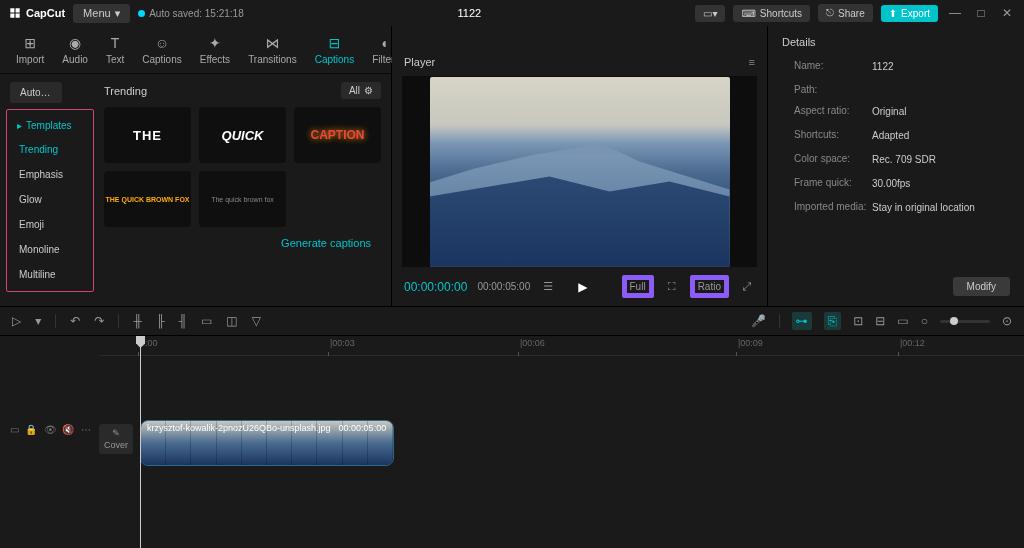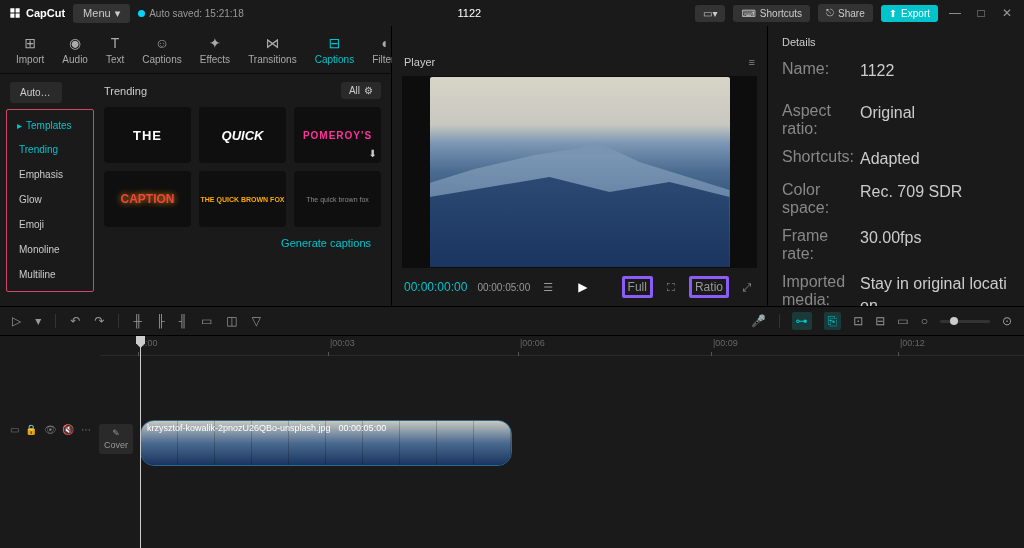--- a/index.html
+++ b/index.html
@@ -52,24 +52,24 @@
 .preview-img { width:300px; height:190px; background:linear-gradient(to bottom,#d8d4c8 0%,#c8c8c0 25%,#7a96b4 35%,#4a6a8f 50%,#2d4c75 70%,#1a3560 85%,#0f2548 100%); position:relative; border-radius:2px; }
 .mtn { position:absolute; bottom:0; left:0; right:0; }
 .mtn1 { height:140px; background:linear-gradient(to bottom,transparent 0%,#7a96b4 20%,#4a6a8f 100%); clip-path:polygon(0 40%,15% 30%,35% 20%,50% 15%,55% 10%,70% 25%,85% 35%,100% 45%,100% 100%,0 100%); }
 .mtn2 { height:100px; background:linear-gradient(to bottom,#2d4c75 0%,#1a3560 100%); clip-path:polygon(0 30%,20% 20%,40% 10%,60% 25%,80% 15%,100% 30%,100% 100%,0 100%); }
 .player-ctrl { display:flex; align-items:center; padding:8px 12px; gap:10px; }
 .time-cur { color:#00c4cc; font-size:12px; }
 .time-dur { color:#999; font-size:10px; }
 .p-icon { color:#999; cursor:pointer; width:16px; text-align:center; }
 .play-btn { color:#fff; cursor:pointer; font-size:12px; margin:0 auto; }
 .p-right { display:flex; gap:10px; align-items:center; margin-left:auto; }
-.badge { border:3px solid #8b5cf6; color:#999; font-size:12px; padding:1px 3px; border-radius:2px; cursor:pointer; }
+.badge { border:5px solid #8b5cf6; color:#999; font-size:10px; padding:1px 3px; border-radius:2px; cursor:pointer; }
 .details-panel { flex:1; background:#1a1a1a; padding:10px 14px; display:flex; flex-direction:column; }
 .d-title { color:#ccc; font-size:11px; margin-bottom:12px; }
-.d-row { display:flex; margin-bottom:10px; font-size:16px; }
+.d-row { display:flex; margin-bottom:10px; font-size:10px;margin-left:12px; }
 .d-key { color:#888; width:78px; flex-shrink:0; }
 .d-val { color:#ccc; flex:1; word-break:break-all; line-height:1.4; }
 .modify-row { margin-top:auto; text-align:right; }
 .modify-btn { background:#3a3a3a; border:none; color:#ccc; padding:4px 14px; border-radius:3px; font-size:10px; cursor:pointer; }
 .toolbar { height:30px; background:#1a1a1a; display:flex; align-items:center; padding:0 12px; gap:14px; border-top:1px solid #000; border-bottom:1px solid #000; }
 .tl-icon { color:#999; cursor:pointer; font-size:12px; }
 .tl-sep { width:1px; height:14px; background:#333; }
 .tl-right { margin-left:auto; display:flex; gap:12px; align-items:center; }
 .tl-icon.cyan { color:#00c4cc; background:#1a3a3a; padding:2px 4px; border-radius:2px; }
 .zoom-slider { width:50px; height:3px; background:#333; border-radius:2px; position:relative; }
@@ -77,21 +77,21 @@
 .timeline { flex:1; background:#1a1a1a; display:flex; height:212px; }
 .tl-left { width:100px; display:flex; align-items:flex-start; padding:88px 10px 0; gap:8px; }
 .tl-mini { color:#777; font-size:10px; cursor:pointer; }
 .cover-btn { background:#2a2a2a; border-radius:3px; padding:4px 6px; display:flex; flex-direction:column; align-items:center; gap:2px; color:#999; font-size:9px; cursor:pointer; width:34px; }
 .tl-main { flex:1; position:relative; }
 .ruler { height:20px; position:relative; border-bottom:1px solid #2a2a2a; }
 .tick { position:absolute; top:2px; color:#666; font-size:9px; }
 .tick::before { content:''; position:absolute; width:1px; height:4px; background:#555; left:-2px; top:14px; }
 .playhead { position:absolute; left:40px; top:0; bottom:0; width:1px; background:#ccc; z-index:5; }
 .playhead::before { content:''; position:absolute; top:0; left:-4px; width:9px; height:12px; background:#ccc; clip-path:polygon(0 0,100% 0,100% 60%,50% 100%,0 60%); }
-.track { position:absolute; top:84px; left:40px; width:372px; height:46px; background:linear-gradient(to bottom,#1a4a6a,#0d2840); border:1px solid #2a6a8a; border-radius:14px; overflow:hidden; cursor:pointer; }
+.track { position:absolute; top:84px; left:40px; width:254px; height:46px; background:linear-gradient(to bottom,#1a4a6a,#0d2840); border:1px solid #2a6a8a; border-radius:8px; overflow:hidden; cursor:pointer; }
 .track-label { position:absolute; top:2px; left:6px; color:#fff; font-size:9px; z-index:2; display:flex; gap:8px; }
 .thumbs { display:flex; height:100%; }
 .thumb { flex:1; background:linear-gradient(to bottom,#c8c8c0 0%,#4a6a8f 50%,#1a3560 100%); border-right:1px solid rgba(0,0,0,0.2); }
 .root { display:flex; flex-direction:column; height:548px; }
 </style>
 </head>
 <body>
 
 <div class="root">
 <div class="titlebar">
@@ -181,24 +181,20 @@
               </button>
         </div>
         <div class="grid">
           <div class="card">
                 <span class="c1">THE</span>
               </div>
           <div class="card">
                 <span class="c2">QUICK</span>
               </div>
           <div class="card">
-                <span class="c3">POMEROY'S</span>
-                <span class="card-dl">⬇</span>
-              </div>
-          <div class="card">
                 <span class="c4">CAPTION</span>
               </div>
           <div class="card">
                 <span class="c5">THE QUICK BROWN FOX</span>
               </div>
           <div class="card">
                 <span class="c6">The quick brown fox</span>
               </div>
         </div>
         <div class="gen-cap"><button class="gen-btn">Generate captions</button></div>
@@ -231,35 +227,36 @@
     </div>
   </div>
 
   <div class="details-panel">
     <div class="d-title">Details</div>
     <div class="d-row">
           <span class="d-key">Name:</span>
           <span class="d-val">1122</span>
         </div>
     <div class="d-row">
+          <span class="d-key">Path:</span>
         </div>
     <div class="d-row">
           <span class="d-key">Aspect ratio:</span>
           <span class="d-val">Original</span>
         </div>
     <div class="d-row">
           <span class="d-key">Shortcuts:</span>
           <span class="d-val">Adapted</span>
         </div>
     <div class="d-row">
           <span class="d-key">Color space:</span>
           <span class="d-val">Rec. 709 SDR</span>
         </div>
     <div class="d-row">
-          <span class="d-key">Frame rate:</span>
+          <span class="d-key">Frame quick:</span>
           <span class="d-val">30.00fps</span>
         </div>
     <div class="d-row">
           <span class="d-key">Imported media:</span>
           <span class="d-val">Stay in original location</span>
         </div>
     <div class="modify-row"><button class="modify-btn">Modify</button></div>
   </div>
 </div>
 
@@ -304,21 +301,21 @@
     <div class="cover-btn">
       <span>✎</span>
       <span>Cover</span>
     </div>
   </div>
   <div class="tl-main">
     <div class="ruler">
       <span class="tick" style="left:40px">0:00</span>
       <span class="tick" style="left:230px">|00:03</span>
       <span class="tick" style="left:420px">|00:06</span>
-      <span class="tick" style="left:613px">|00:09</span>
+      <span class="tick" style="left:638px">|00:09</span>
       <span class="tick" style="left:800px">|00:12</span>
     </div>
     <div class="playhead"></div>
     <div class="track">
       <div class="track-label">
         <span>krzysztof-kowalik-2pnozU26QBo-unsplash.jpg</span>
         <span>00:00:05:00</span>
       </div>
       <div class="thumbs">
             <div class="thumb"></div>

